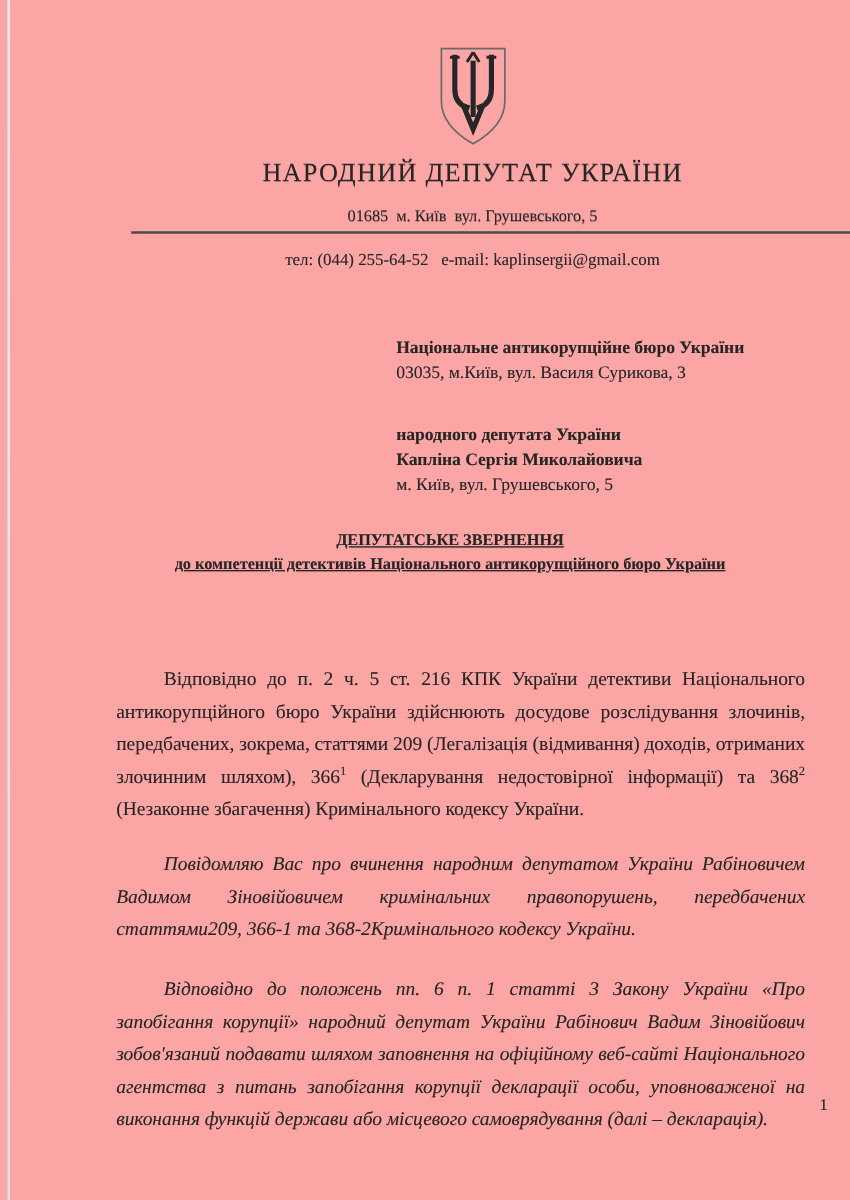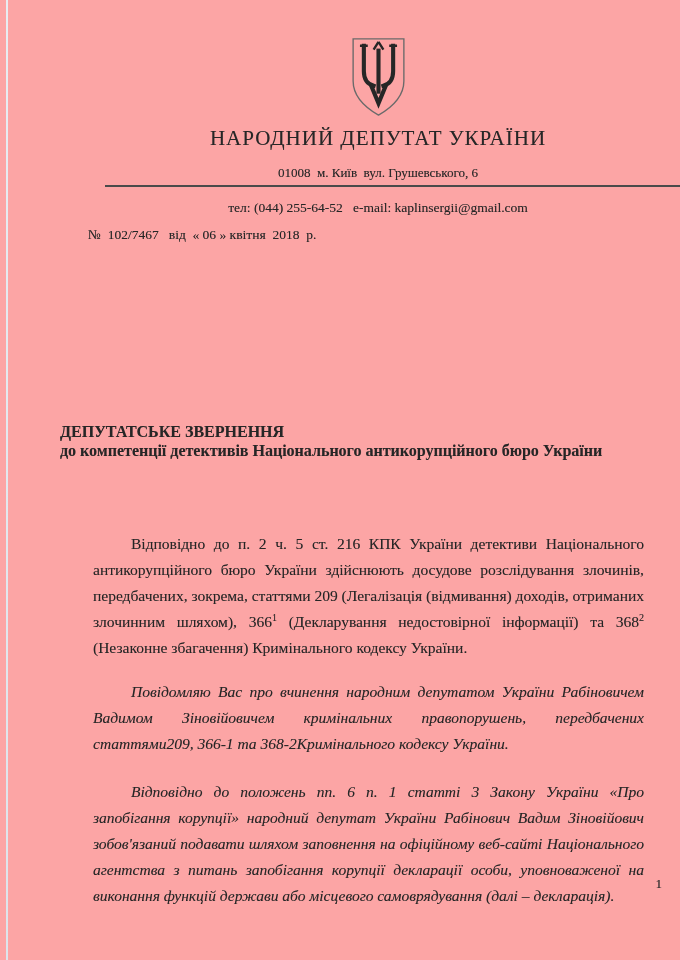--- a/index.html
+++ b/index.html
@@ -34,21 +34,21 @@
   }
   .addressee {
     position: absolute; left: 317px; top: 269px; width: 330px;
     font-size: 14px; line-height: 20px;
   }
   .addressee p { margin: 0; }
   .bold { font-weight: bold; }
   .gap-top { margin-top: 30px !important; }
   .doc-title {
     position: absolute; left: 60px; top: 423px; width: 600px;
-    font-weight: bold; font-size: 16px; line-height: 18.5px;
+    text-align: center; font-weight: bold; font-size: 13px; line-height: 18.5px; text-decoration: underline;
   }
   .doc-title p { margin: 0; }
   .body-text {
     position: absolute; left: 75px; top: 513px; width: 587px;
     font-size: 15.5px; line-height: 26px; text-align: justify;
   }
   .body-text p { margin: 18px; text-indent: 38px; }
   .body-text p + p { margin-top: 14px; font-style: italic; }
   .body-text p.para3 { margin-top: 22px; }
   sup { font-size: 10px; line-height: 0; vertical-align: super; }
@@ -71,28 +71,34 @@
       </g>
       <g stroke="#262626" fill="none" stroke-width="2.4">
         <path d="M11,10 h8 M41,10 h8"></path>
         <path d="M30,6 l-5,8 M30,6 l5,8"></path>
       </g>
     </svg>
   </div>
 
   <div class="lh-center lh-title">НАРОДНИЙ ДЕПУТАТ УКРАЇНИ</div>
 
-  <div class="lh-center lh-address">01008  м. Київ  вул. Грушевського, 6</div>
+  <div class="lh-center lh-address">01685  м. Київ  вул. Грушевського, 5</div>
 
   <hr class="lh-divider">
 
   <div class="lh-center lh-contact">тел: (044) 255-64-52   e-mail: kaplinsergii@gmail.com</div>
 
-  <div class="refline">№  102/7467   від  « 06 » квітня  2018  р.</div>
 
+  <div class="addressee">
+    <p class="bold">Національне антикорупційне бюро України</p>
+    <p>03035, м.Київ, вул. Василя Сурикова, 3</p>
+    <p class="bold gap-top">народного депутата України</p>
+    <p class="bold">Капліна Сергія Миколайовича</p>
+    <p>м. Київ, вул. Грушевського, 5</p>
+  </div>
 
   <div class="doc-title">
     <p>ДЕПУТАТСЬКЕ ЗВЕРНЕННЯ</p>
     <p>до компетенції детективів Національного антикорупційного бюро України</p>
   </div>
 
   <div class="body-text">
     <p><span>Відповідно до п. 2 ч. 5 ст. 216 КПК України детективи Національного антикорупційного бюро України здійснюють досудове розслідування злочинів, передбачених, зокрема, статтями 209 (Легалізація (відмивання) доходів, отриманих злочинним шляхом), 366</span><sup>1</sup><span> (Декларування недостовірної інформації) та 368</span><sup>2</sup><span> (Незаконне збагачення) Кримінального кодексу України.</span></p>
     <p>Повідомляю Вас про вчинення народним депутатом України Рабіновичем Вадимом Зіновійовичем кримінальних правопорушень, передбачених статтями209, 366-1 та 368-2Кримінального кодексу України.</p>
     <p class="para3">Відповідно до положень пп. 6 п. 1 статті 3 Закону України «Про запобігання корупції» народний депутат України Рабінович Вадим Зіновійович зобов'язаний подавати шляхом заповнення на офіційному веб-сайті Національного агентства з питань запобігання корупції декларації особи, уповноваженої на виконання функцій держави або місцевого самоврядування (далі – декларація).</p>

